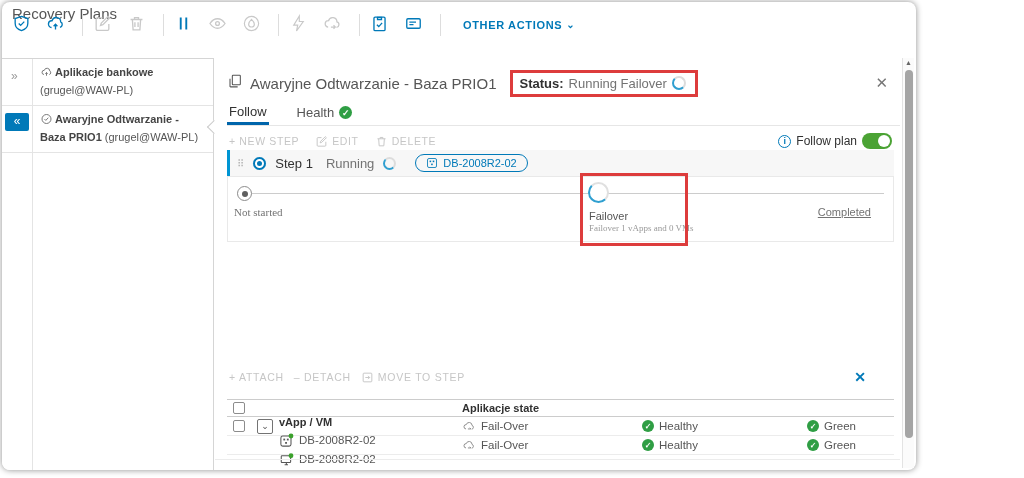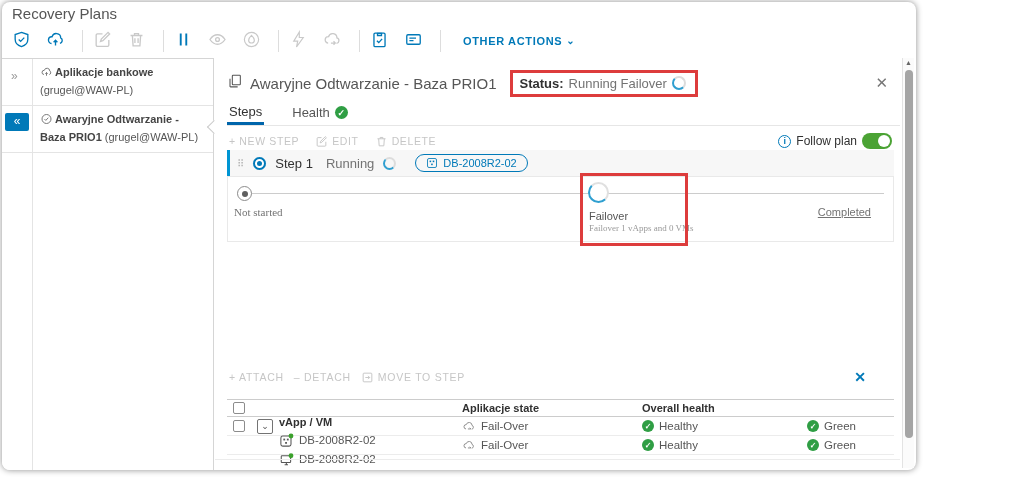--- a/index.html
+++ b/index.html
@@ -5,21 +5,21 @@
   * { margin:0; padding:0; box-sizing:border-box; }
   html,body { width:1024px; height:478px; background:#fff; font-family:"Liberation Sans",sans-serif; }
   body { position:relative; overflow:hidden; }
 
   .window { position:absolute; left:2px; top:2px; width:914px; height:468px; background:#fff;
             border-radius:8px; box-shadow:0 0 6px rgba(0,0,0,0.45); overflow:hidden; }
 
   .app-title { position:absolute; left:10px; top:3px; font-size:15px; color:#565656; }
 
   
-  .toolbar { position:absolute; left:10px; top:24px; height:30px; display:flex; align-items:center; }
+  .toolbar { position:absolute; left:10px; top:8px; height:30px; display:flex; align-items:center; }
   .tbtn { width:34px; height:26px; display:flex; align-items:center; cursor:pointer; }
   .tbtn svg { width:19px; height:19px; }
   .tdiv { width:1px; height:22px; background:#ddd; margin:0 10px 0 2px; }
   .other-actions { display:flex; align-items:center; gap:4px; margin-left:12px; color:#0079b8;
                    font-size:11px; font-weight:bold; letter-spacing:.06em; cursor:pointer; }
   .caret-down { font-size:10px; line-height:6px; }
 
   
   .sidebar { position:absolute; left:0; top:56px; width:212px; bottom:0; border-top:1px solid #d5d5d5;
              border-right:1px solid #d5d5d5; background:#fff; }
@@ -234,21 +234,21 @@
       <span class="annotation">
         <span class="status-label">Status:</span>
         <span class="status-value">Running Failover</span>
         <span class="spinner sp14"></span>
       </span>
       <span class="close-x">✕</span>
     </div>
 
     <div class="tabs">
       <span class="tab active">
-          <span>Steps</span>
+          <span>Follow</span>
         </span>
       <span class="tab">
           <span>Health</span>
           <span class="gcheck">✓</span>
         </span>
     </div>
 
     <div class="actions-row">
       <span class="act-dis">
           <span>+ NEW STEP</span>
@@ -336,21 +336,20 @@
     </div>
 
     <div class="grid">
       <div class="g-row g-head">
         <span class="c1">
             <span class="checkbox"></span>
           </span>
         <span class="c2"></span>
         <span class="c3">vApp / VM</span>
         <span class="c4">Aplikacje state</span>
-        <span class="c6">Overall health</span>
       </div>
 
       <div class="g-row">
         <span class="c1">
             <span class="checkbox"></span>
           </span>
         <span class="c2">
             <span class="expander">⌄</span>
           </span>
         <span class="c3">

